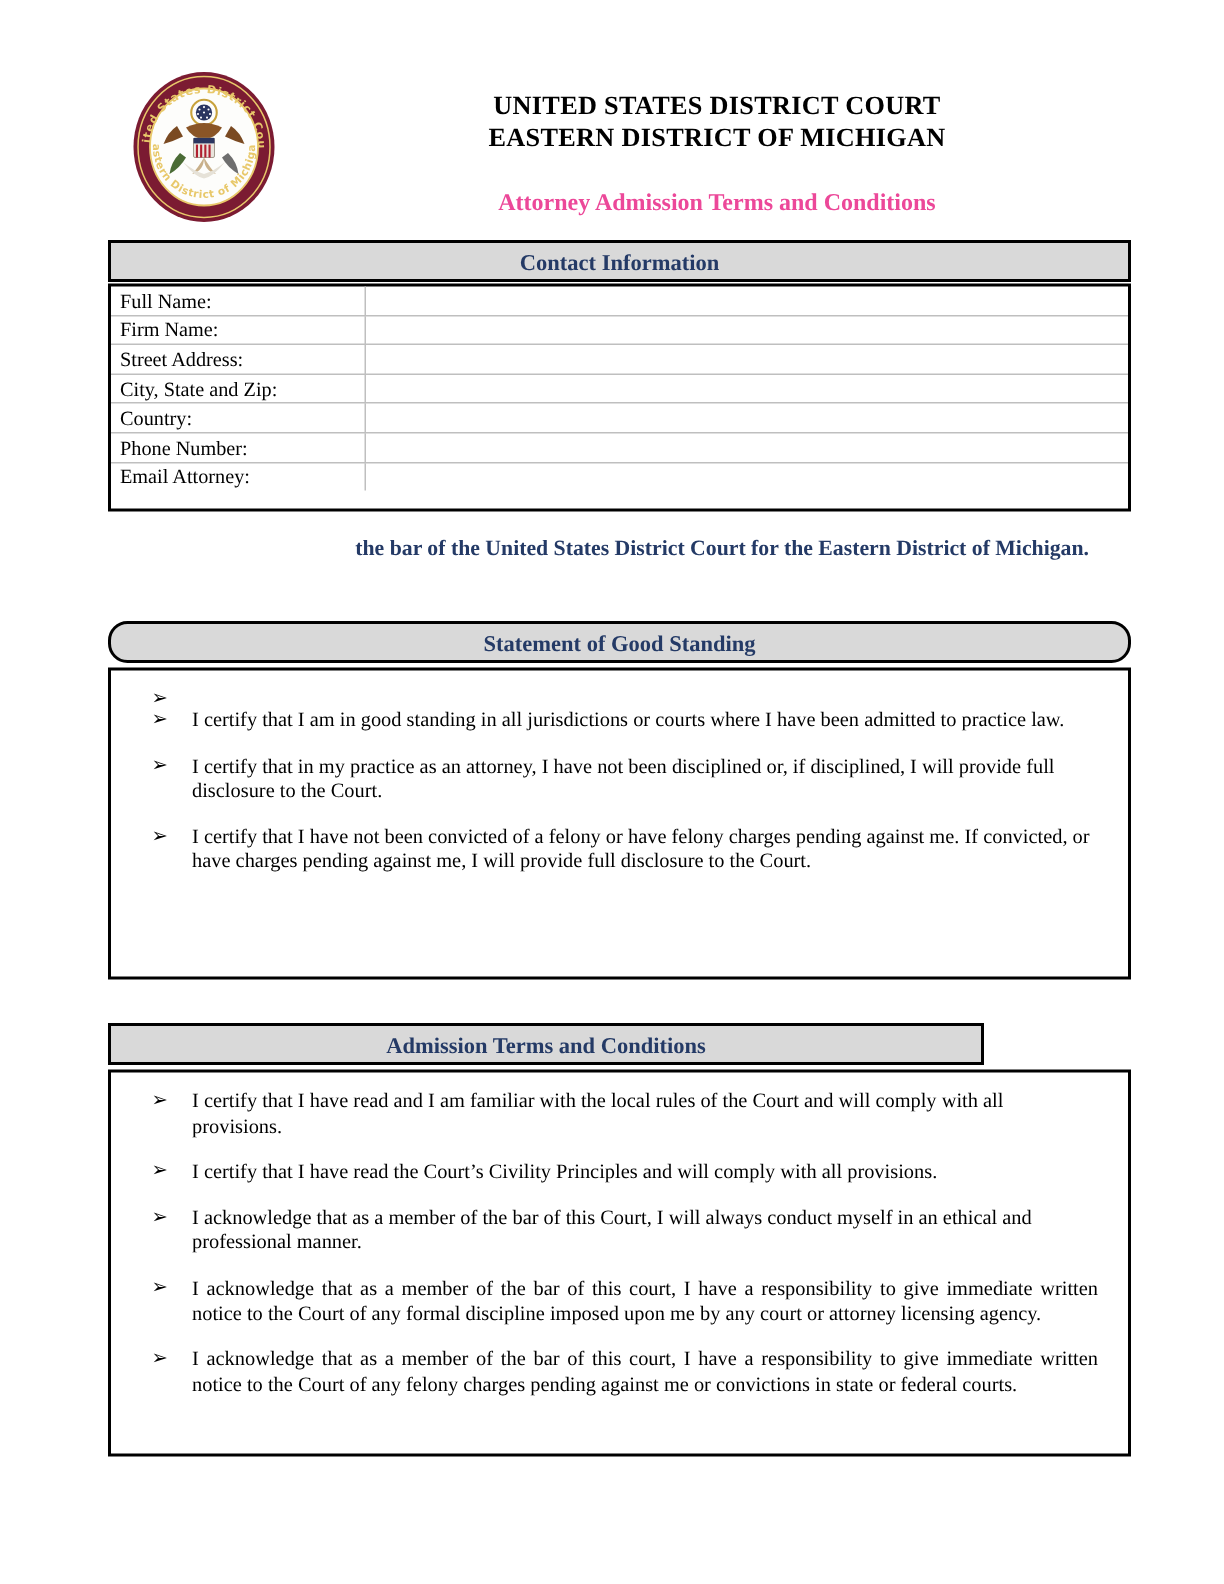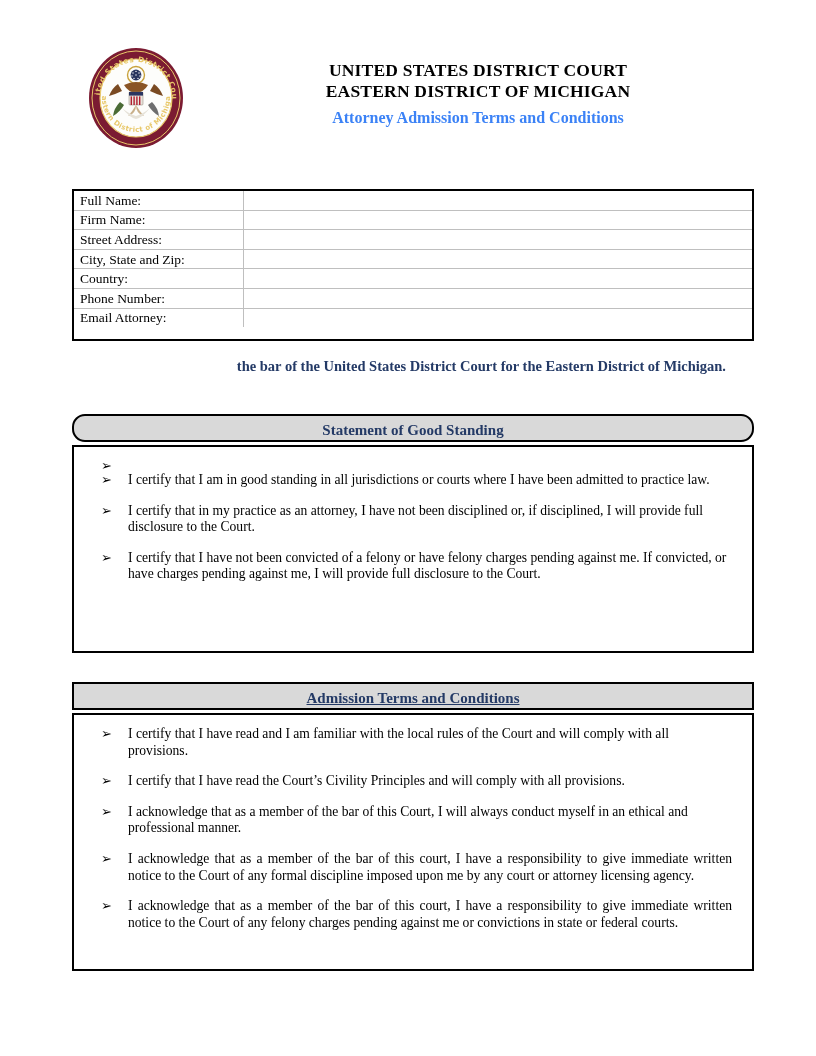--- a/index.html
+++ b/index.html
@@ -50,24 +50,24 @@
   }
   .court-line {
     font-size: 17.5px;
     font-weight: bold;
     letter-spacing: 0.2px;
     line-height: 21px;
     color: #000000;
     white-space: nowrap;
   }
   .subtitle {
-    margin-top: 6px;
+    margin-top: 24px;
     font-size: 16px;
     font-weight: bold;
-    color: #3b82f6;
+    color: #ec4899;
     line-height: 20px;
     white-space: nowrap;
   }
 
   
   .sec-head {
     position: absolute;
     box-sizing: border-box;
     background: #D9D9D9;
     border: 2px solid #000000;
@@ -127,21 +127,21 @@
     height: 14px;
     margin: 0 1px -2px 4px;
   }
   .decl-line2 { text-align: right; }
 
   
   #gs-head { left:72px; top:414px; width:682px; height:28px;border-radius:13px; }
   #gs-body { left:72px; top:445px; width:682px; height:208px; }
 
   
-  #ad-head { left:72px; top:682px; width:682px; height:28px;text-decoration:underline; }
+  #ad-head { left:72px; top:682px; width:584px; height:28px; }
   #ad-body { left:72px; top:713px; width:682px; height:258px; }
 
   
   ul.bullets {
     list-style: none;
     margin: 0;
     padding: 11px 20px 0 24px;
   }
   ul.bullets li {
     position: relative;
@@ -217,20 +217,21 @@
       </svg>
     </div>
 
     <div class="header-titles">
       <div class="court-line">UNITED STATES DISTRICT COURT</div>
       <div class="court-line">EASTERN DISTRICT OF MICHIGAN</div>
       <div class="subtitle">Attorney Admission Terms and Conditions</div>
     </div>
   </div>
 
+  <div class="sec-head" id="contact-head">Contact Information</div>
 
   <div class="sec-body" id="contact-body">
     <table class="contact">
       <tbody>
         <tr>
           <td class="lbl">Full Name:</td>
           <td class="val"></td>
         </tr>
         <tr>
           <td class="lbl">Firm Name:</td>

